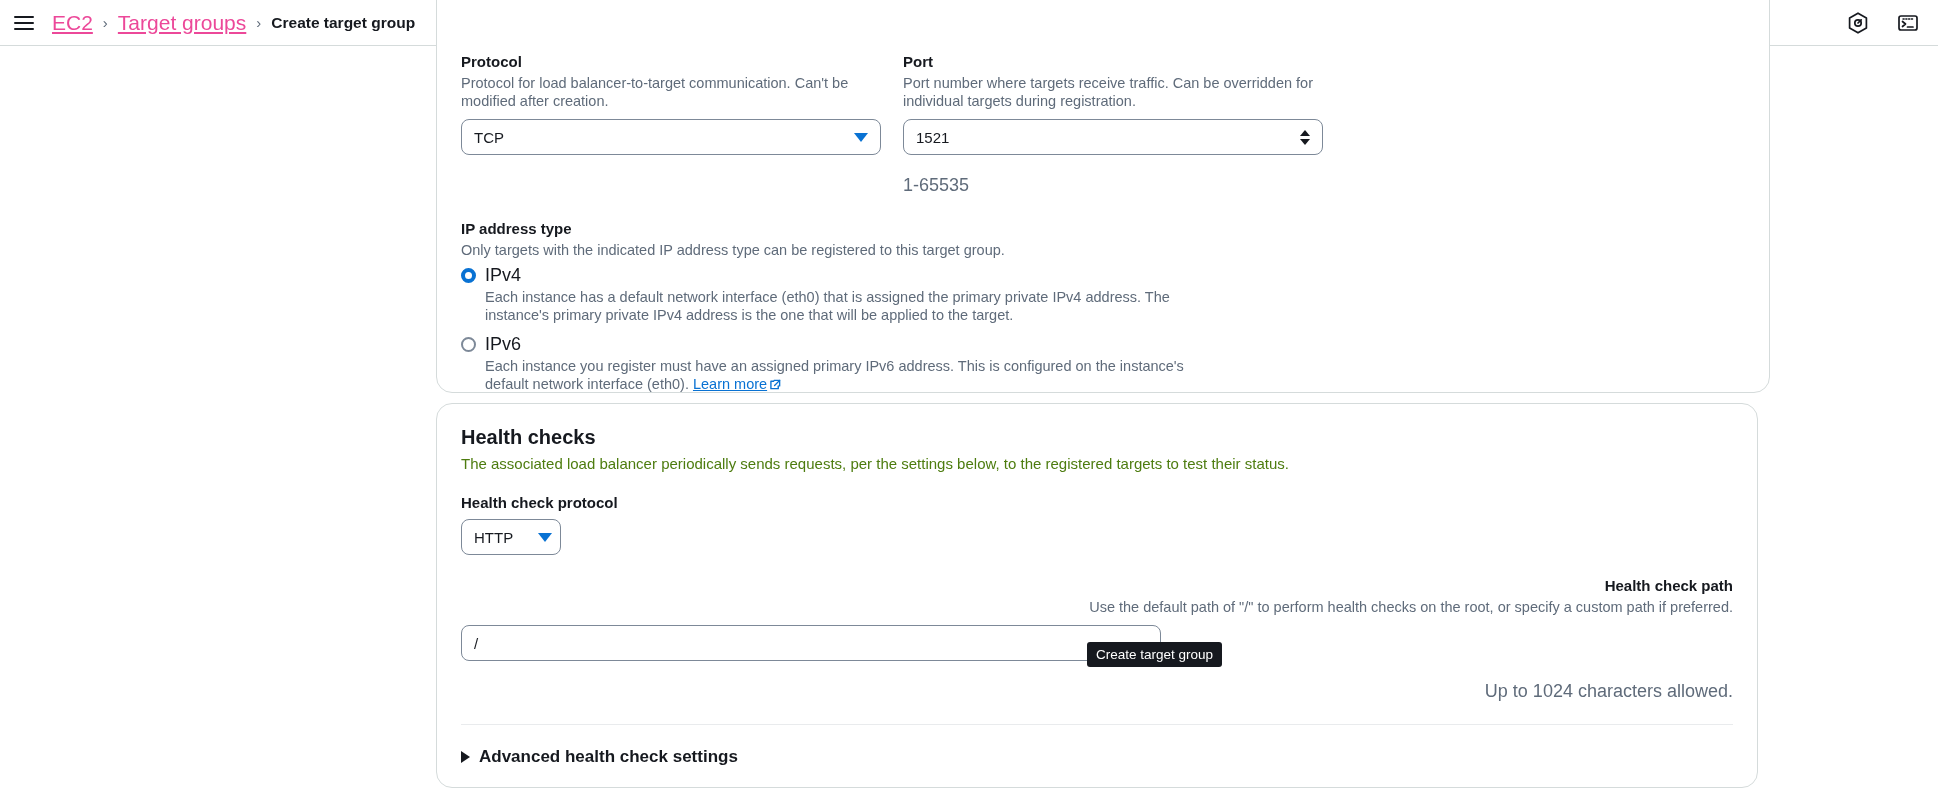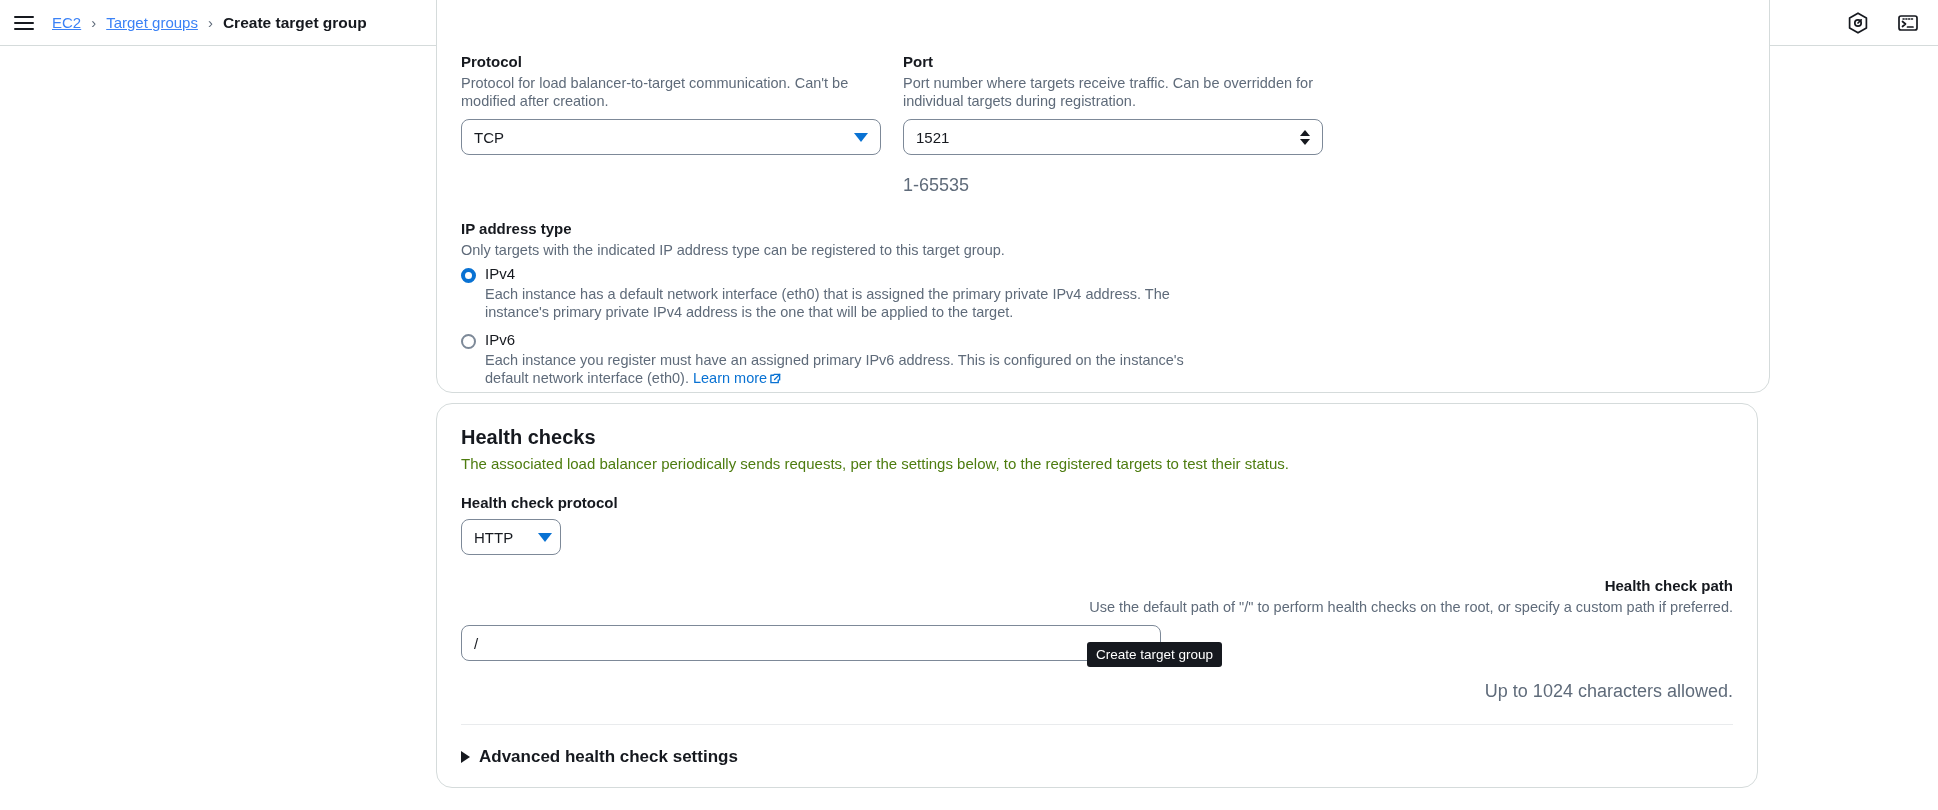--- a/index.html
+++ b/index.html
@@ -31,24 +31,24 @@
     display: flex; flex-direction: column; justify-content: center;
     gap: 4px;
     cursor: pointer;
     margin-right: 16px;
   }
   .hamburger span {
     display: block; height: 2px; width: 20px; background: #16191f; border-radius: 1px;
   }
   .breadcrumb { display: flex; align-items: center; font-size: 16px; }
   .crumb-link {
-    color: #3b82f6;
+    color: #ec4899;
     text-decoration: underline;
     cursor: pointer;
-    font-size: 15px;
+    font-size: 21px;
   }
   .crumb-sep {
     color: #5f6b7a;
     margin: 0 10px;
     font-size: 15px;
     display: inline-block;
   }
   .crumb-current { color: #16191f; font-weight: bold; font-size: 15.5px; }
 
   .topbar-right {
@@ -150,29 +150,29 @@
     margin-top: 3px;
     margin-right: 9px;
     flex: 0 0 auto;
     cursor: pointer;
     position: relative;
   }
   .radio.checked {
     border: 4.5px solid #0972d3;
     background: #ffffff;
   }
-  .radio-label { font-size: 15px; color: #16191f; }
+  .radio-label { font-size: 18px; color: #16191f; }
   .radio-desc {
     font-size: 14.5px;
     color: #5f6b7a;
     line-height: 18px;
     margin: 1px 0 0 24px;
     max-width: 700px;
   }
-  .inline-link { color: #0972d3; cursor: pointer; text-align: center; }
+  .inline-link { color: #0972d3; text-decoration: underline; cursor: pointer; text-align: center; }
   .ext {
     display: inline-block;
     width: 11px; height: 11px;
     margin-left: 3px;
     vertical-align: -1px;
   }
 
   
   .vpc-row { display: flex; align-items: center; gap: 0; }
   .vpc-select {

